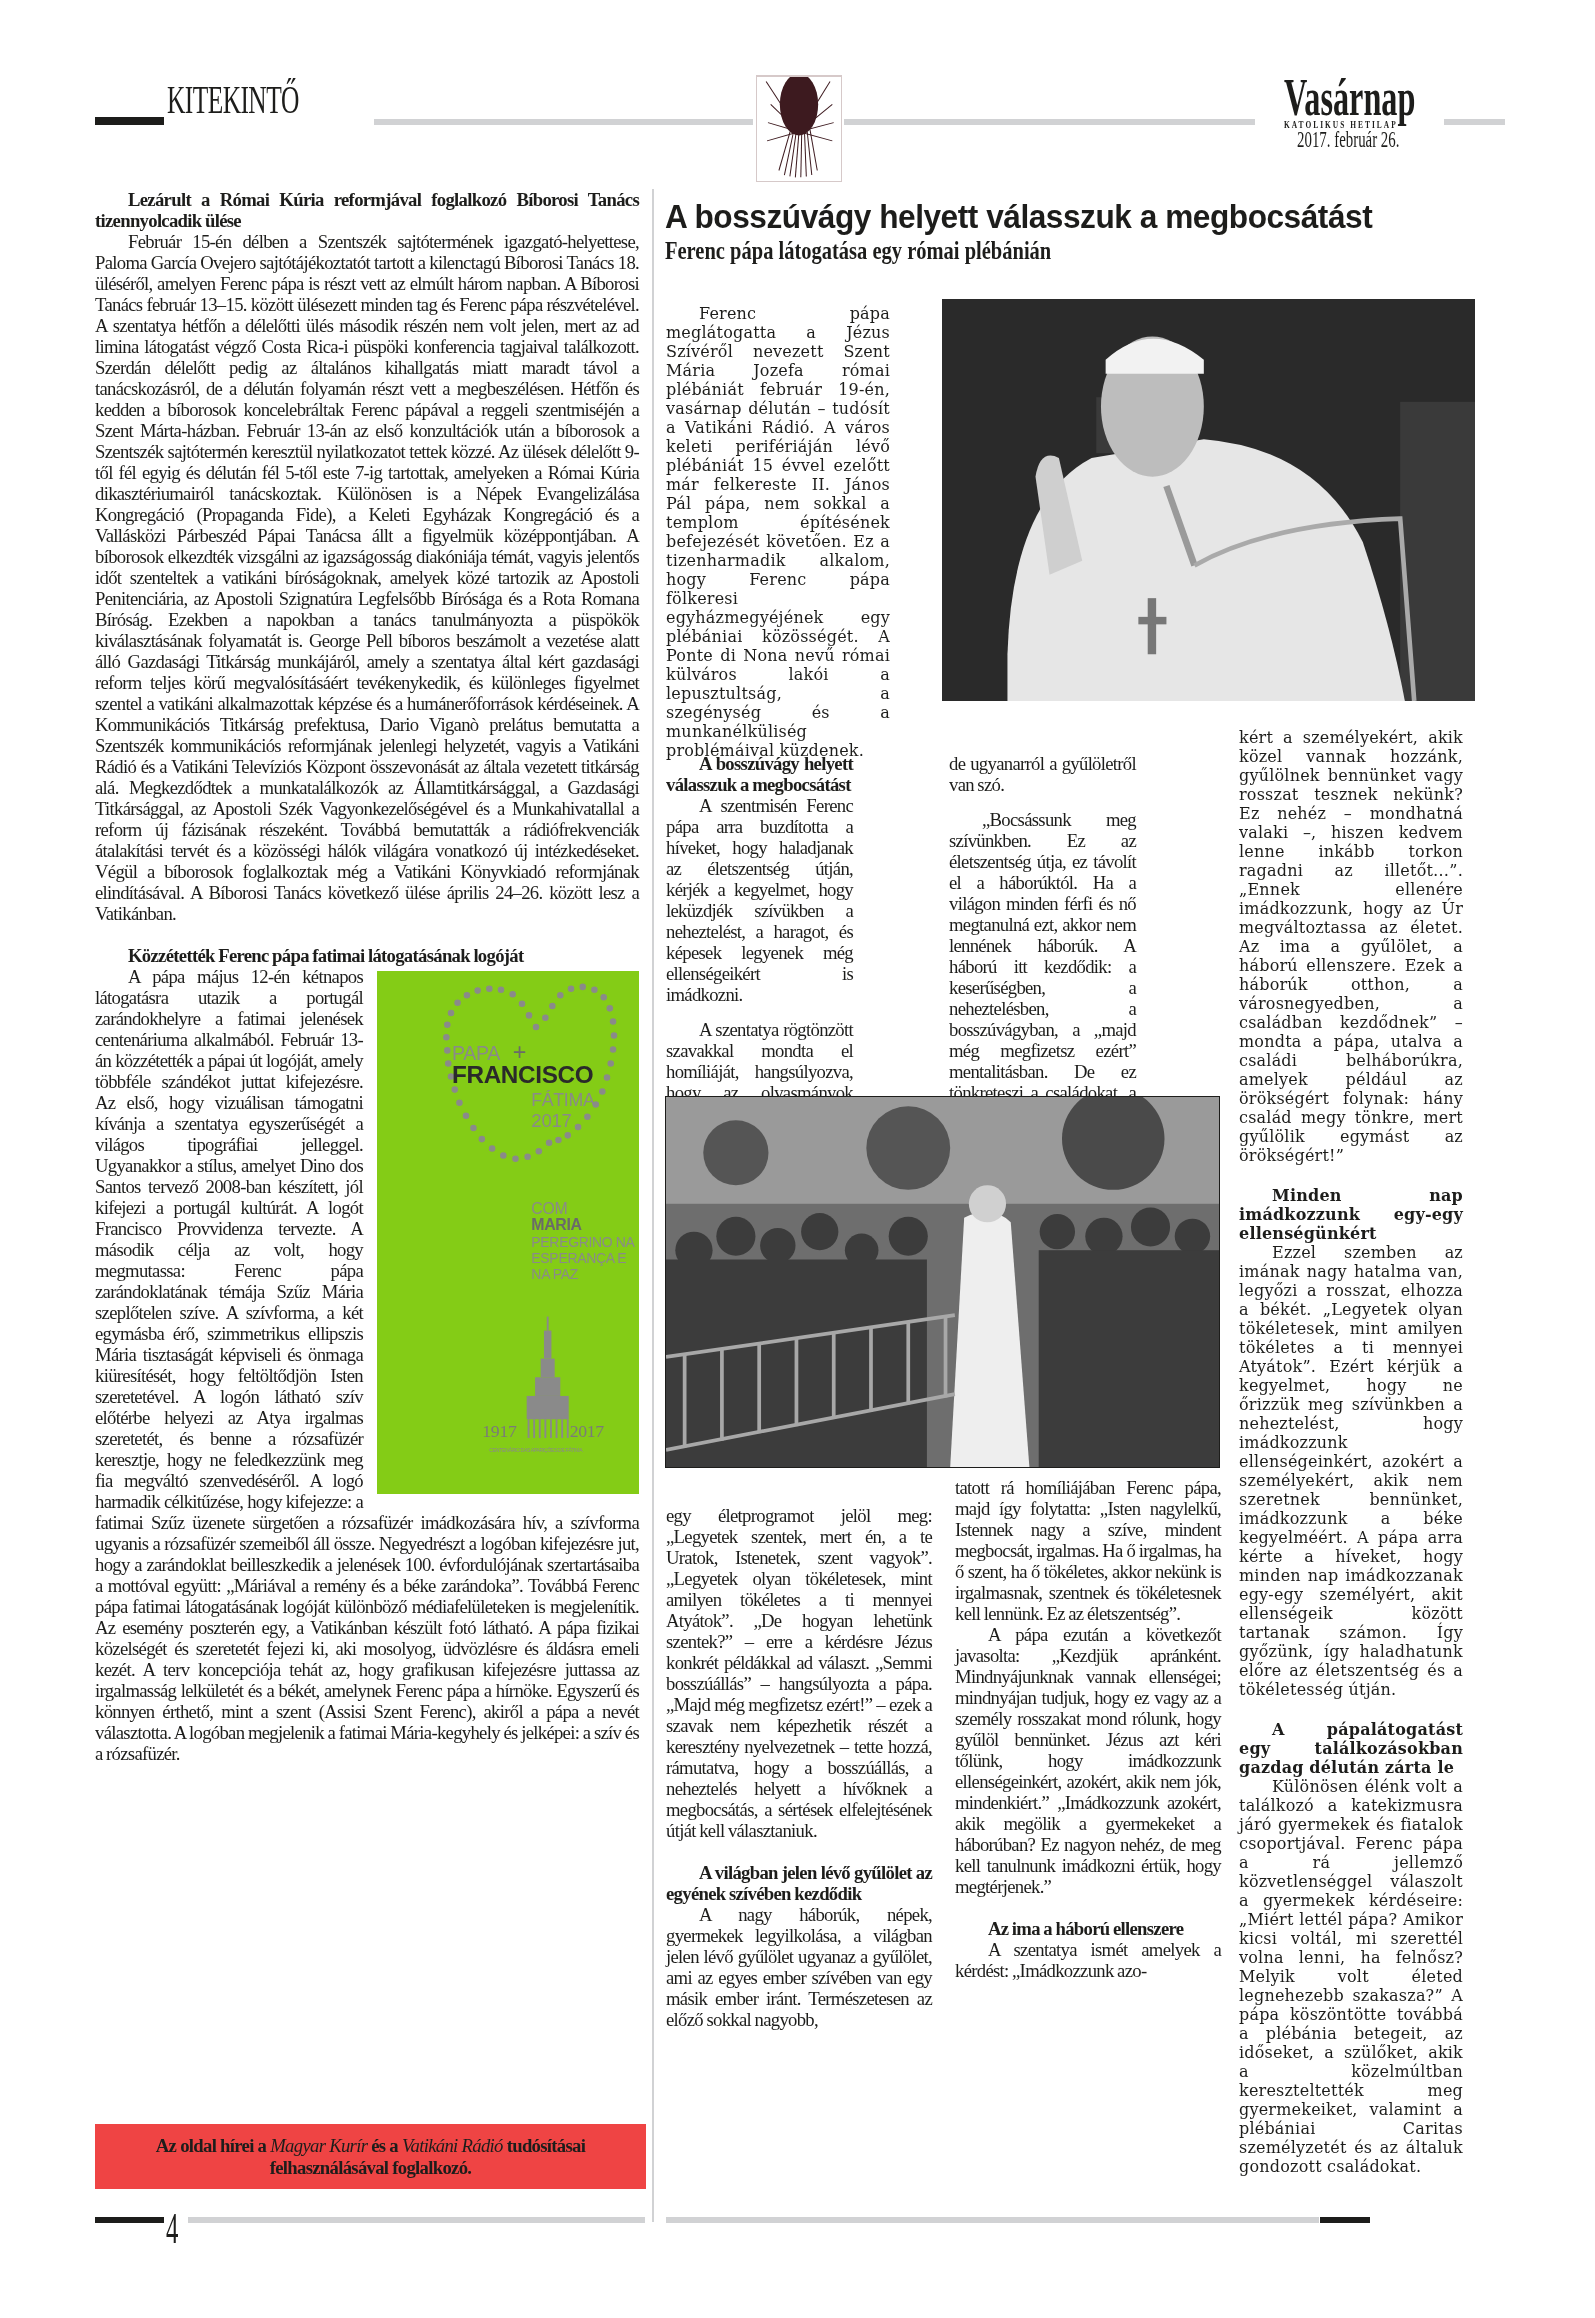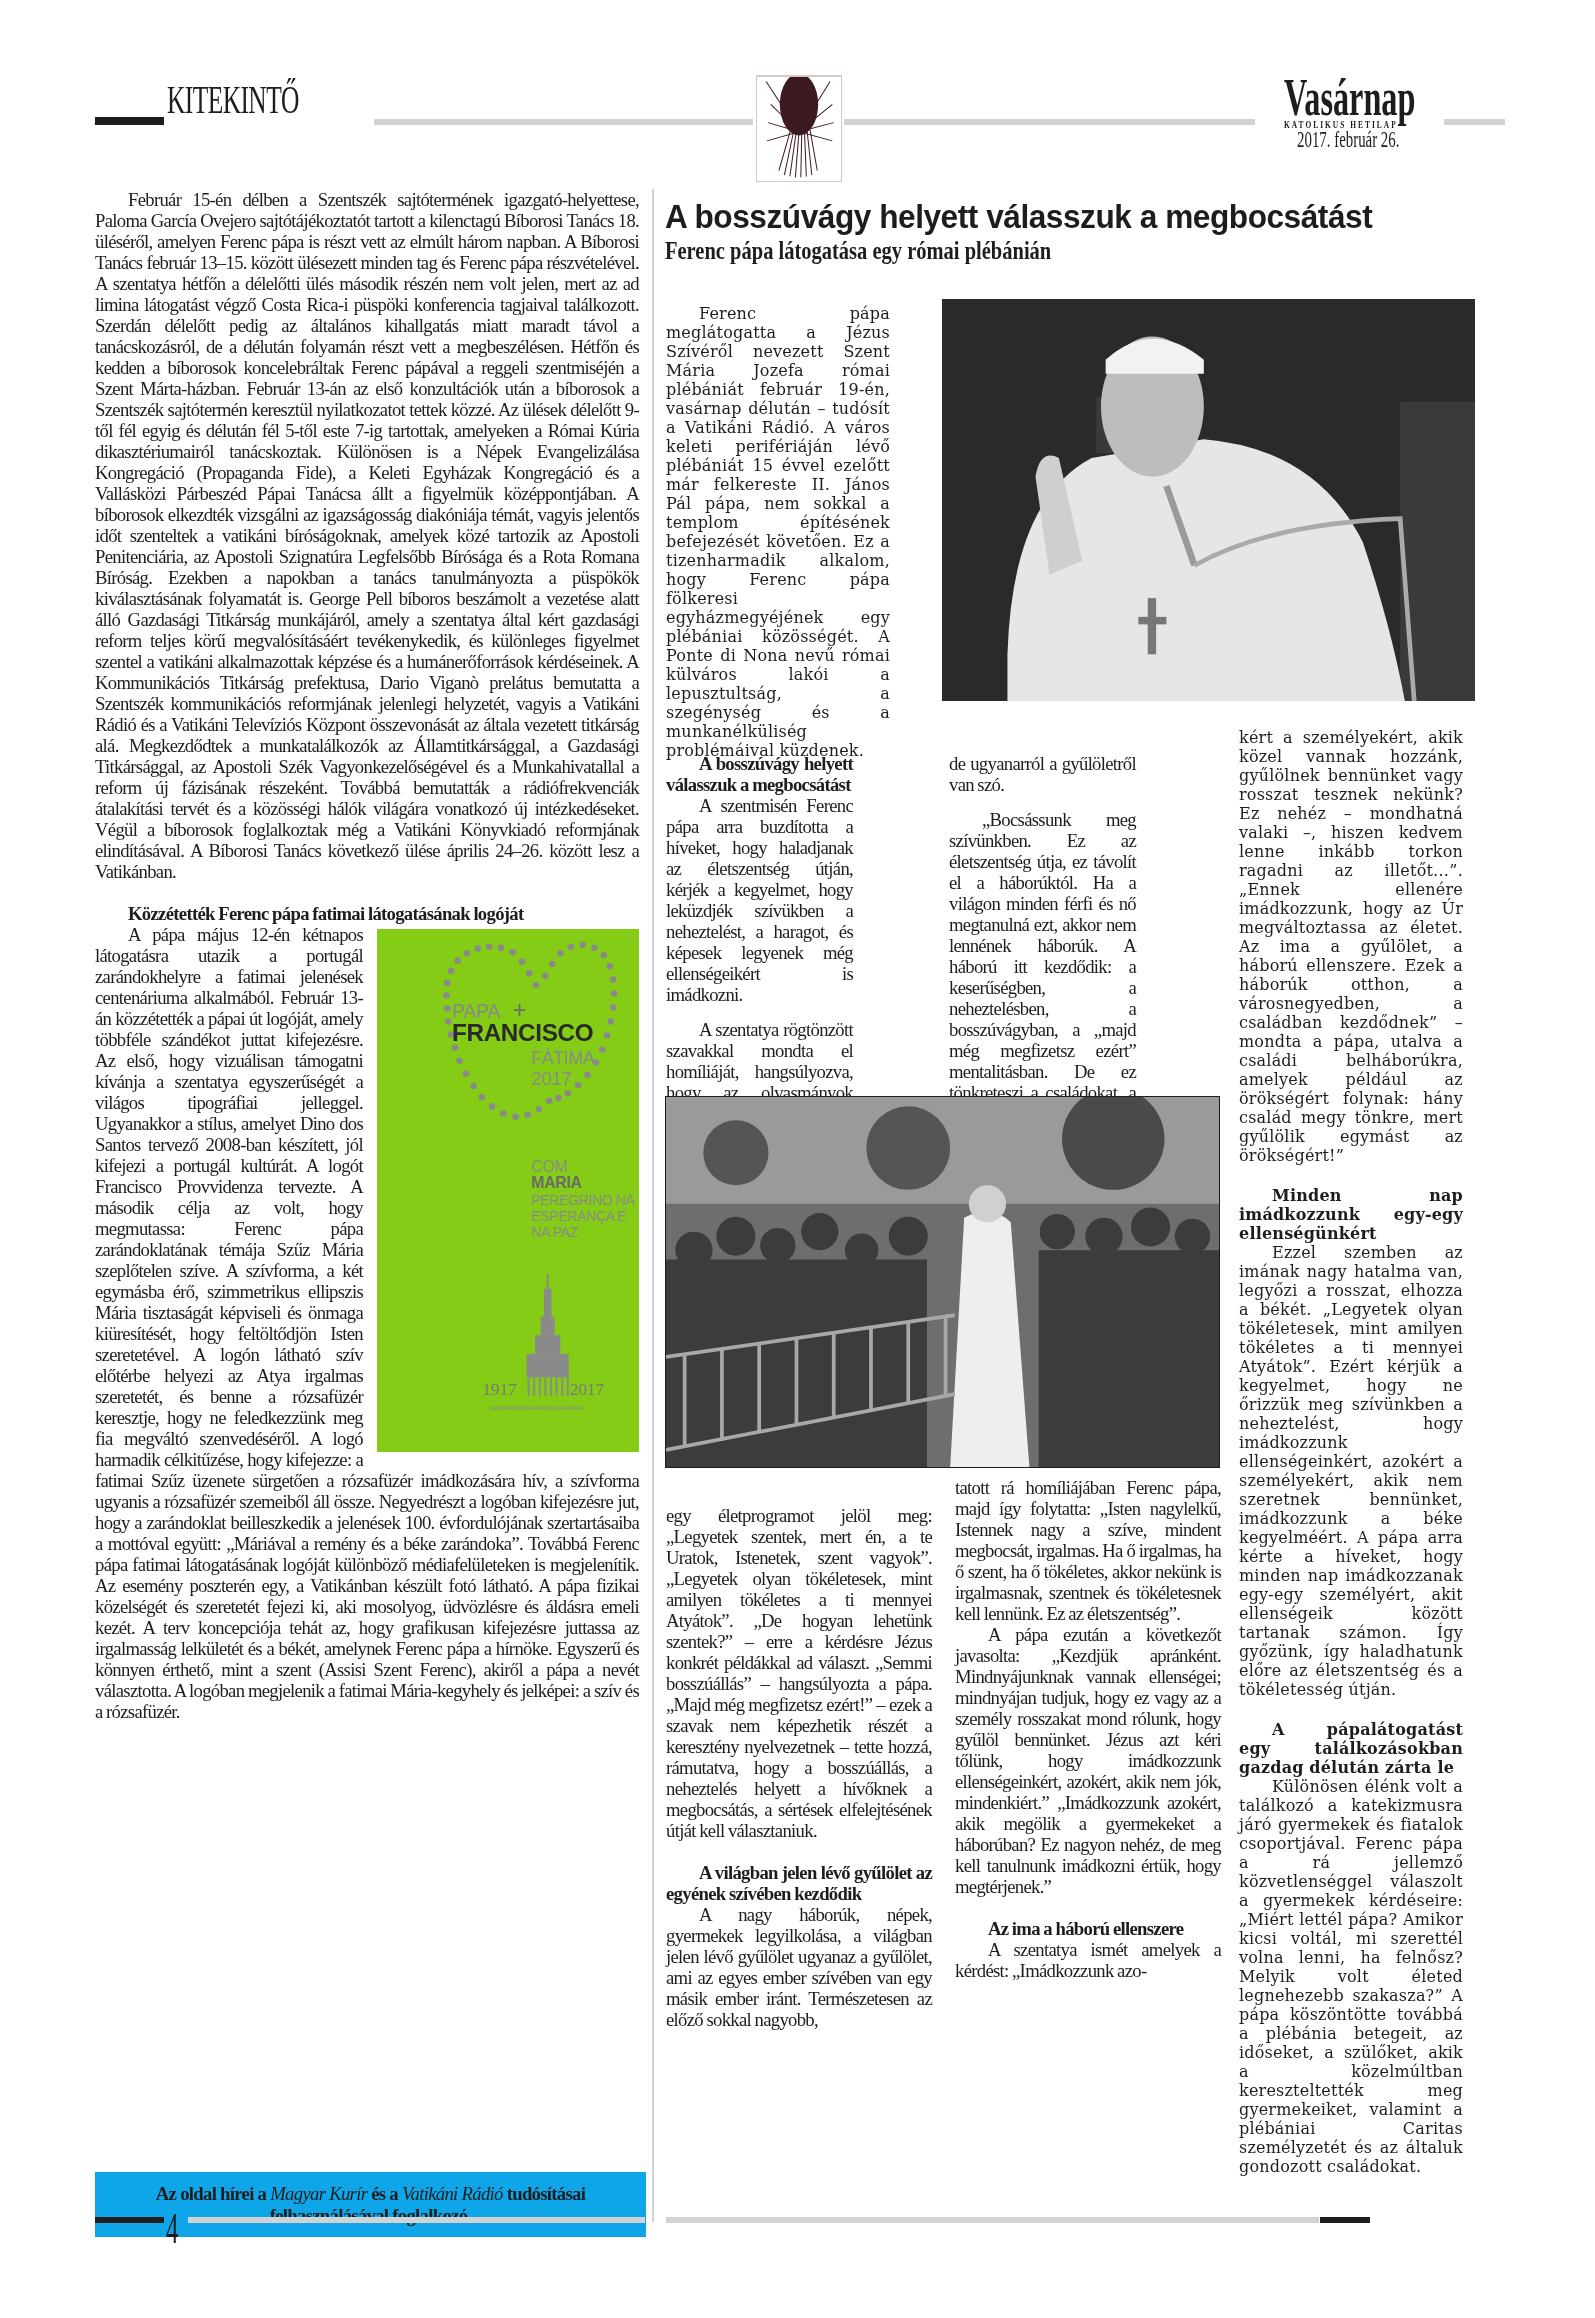--- a/index.html
+++ b/index.html
@@ -25,21 +25,21 @@
   .wide { font-family: "DejaVu Serif", serif; font-size: 16px; line-height: 19px; letter-spacing: 0.2px; }
   .sub-h { font-weight: bold; text-indent: 33px; }
   .gap { height: 21px; }
   .gap-s { height: 14px; }
 
   
   .left-col { left: 95px; top: 189px; width: 544px; }
   .logo-float { float: right; width: 262px; height: 523px; margin: 4.7px 0 5.6px 14px; background: #84cc16; position: relative; }
   .logo-float svg { width: 100%; height: 100%; display: block; }
 
-  .info-box { position: absolute; left: 95px; top: 2124px; width: 551px; height: 65px; background: #0ea5e9; display: flex; flex-direction: column; align-items: center; justify-content: center; font-weight: bold; font-size: 18.7px; line-height: 21.5px; text-align: center; letter-spacing: -0.7px; margin-top: 48px; }
+  .info-box { position: absolute; left: 95px; top: 2124px; width: 551px; height: 65px; background: #ef4444; display: flex; flex-direction: column; align-items: center; justify-content: center; font-weight: bold; font-size: 18.7px; line-height: 21.5px; text-align: center; letter-spacing: -0.7px; }
   .info-box i { font-weight: normal; }
 
   .footer-block-l { position: absolute; left: 95px; top: 2217px; width: 69px; height: 5.6px; background: #1d1d1b; }
   .page-num { position: absolute; left: 166px; top: 2206px; font-size: 45px; line-height: 1; transform: scaleX(0.55); transform-origin: left top; }
   .footer-rule-l { position: absolute; left: 188px; top: 2217px; width: 457px; height: 5.6px; background: #d1d2d4; }
   .footer-rule-r { position: absolute; left: 666px; top: 2217px; width: 653px; height: 5.6px; background: #d1d2d4; }
   .footer-block-r { position: absolute; left: 1320px; top: 2217px; width: 50px; height: 5.6px; background: #1d1d1b; }
 
   .v-divider { position: absolute; left: 652px; top: 189px; width: 2.3px; height: 2033px; background: #d1d2d4; }
 
@@ -93,20 +93,21 @@
   </svg>
 </div>
 
 <div class="masthead">
   <div class="masthead-name">Vasárnap</div>
   <div class="masthead-sub">KATOLIKUS HETILAP</div>
 </div>
 <div class="masthead-date">2017. február 26.</div>
 
 <div class="col cond left-col">
+  <p class="sub-h">Lezárult a Római Kúria reformjával foglalkozó Bíborosi Tanács tizennyolcadik ülése</p>
   <p>Február 15-én délben a Szentszék sajtótermének igazgató-helyettese, Paloma García Ovejero sajtótájékoztatót tartott a kilenctagú Bíborosi Tanács 18. üléséről, amelyen Ferenc pápa is részt vett az elmúlt három napban. A Bíborosi Tanács február 13–15. között ülésezett minden tag és Ferenc pápa részvételével. A szentatya hétfőn a délelőtti ülés második részén nem volt jelen, mert az ad limina látogatást végző Costa Rica-i püspöki konferencia tagjaival találkozott. Szerdán délelőtt pedig az általános kihallgatás miatt maradt távol a tanácskozásról, de a délután folyamán részt vett a megbeszélésen. Hétfőn és kedden a bíborosok koncelebráltak Ferenc pápával a reggeli szentmiséjén a Szent Márta-házban. Február 13-án az első konzultációk után a bíborosok a Szentszék sajtótermén keresztül nyilatkozatot tettek közzé. Az ülések délelőtt 9-től fél egyig és délután fél 5-től este 7-ig tartottak, amelyeken a Római Kúria dikasztériumairól tanácskoztak. Különösen is a Népek Evangelizálása Kongregáció (Propaganda Fide), a Keleti Egyházak Kongregáció és a Vallásközi Párbeszéd Pápai Tanácsa állt a figyelmük középpontjában. A bíborosok elkezdték vizsgálni az igazságosság diakóniája témát, vagyis jelentős időt szenteltek a vatikáni bíróságoknak, amelyek közé tartozik az Apostoli Penitenciária, az Apostoli Szignatúra Legfelsőbb Bírósága és a Rota Romana Bíróság. Ezekben a napokban a tanács tanulmányozta a püspökök kiválasztásának folyamatát is. George Pell bíboros beszámolt a vezetése alatt álló Gazdasági Titkárság munkájáról, amely a szentatya által kért gazdasági reform teljes körű megvalósításáért tevékenykedik, és különleges figyelmet szentel a vatikáni alkalmazottak képzése és a humánerőforrások kérdéseinek. A Kommunikációs Titkárság prefektusa, Dario Viganò prelátus bemutatta a Szentszék kommunikációs reformjának jelenlegi helyzetét, vagyis a Vatikáni Rádió és a Vatikáni Televíziós Központ összevonását az általa vezetett titkárság alá. Megkezdődtek a munkatalálkozók az Államtitkársággal, a Gazdasági Titkársággal, az Apostoli Szék Vagyonkezelőségével és a Munkahivatallal a reform új fázisának részeként. Továbbá bemutatták a rádiófrekvenciák átalakítási tervét és a közösségi hálók világára vonatkozó új intézkedéseket. Végül a bíborosok foglalkoztak még a Vatikáni Könyvkiadó reformjának elindításával. A Bíborosi Tanács következő ülése április 24–26. között lesz a Vatikánban.</p>
   <div class="gap"></div>
   <p class="sub-h">Közzétették Ferenc pápa fatimai látogatásának logóját</p>
   <div class="logo-float">
     <svg viewBox="0 0 560 1120" style="font-size:40px">
       <g fill="#8a8a8a">
         <circle cx="290" cy="50" r="7"></circle>
           <circle cx="265" cy="40" r="7"></circle>
           <circle cx="240" cy="38" r="7"></circle>
           <circle cx="215" cy="42" r="7"></circle>

